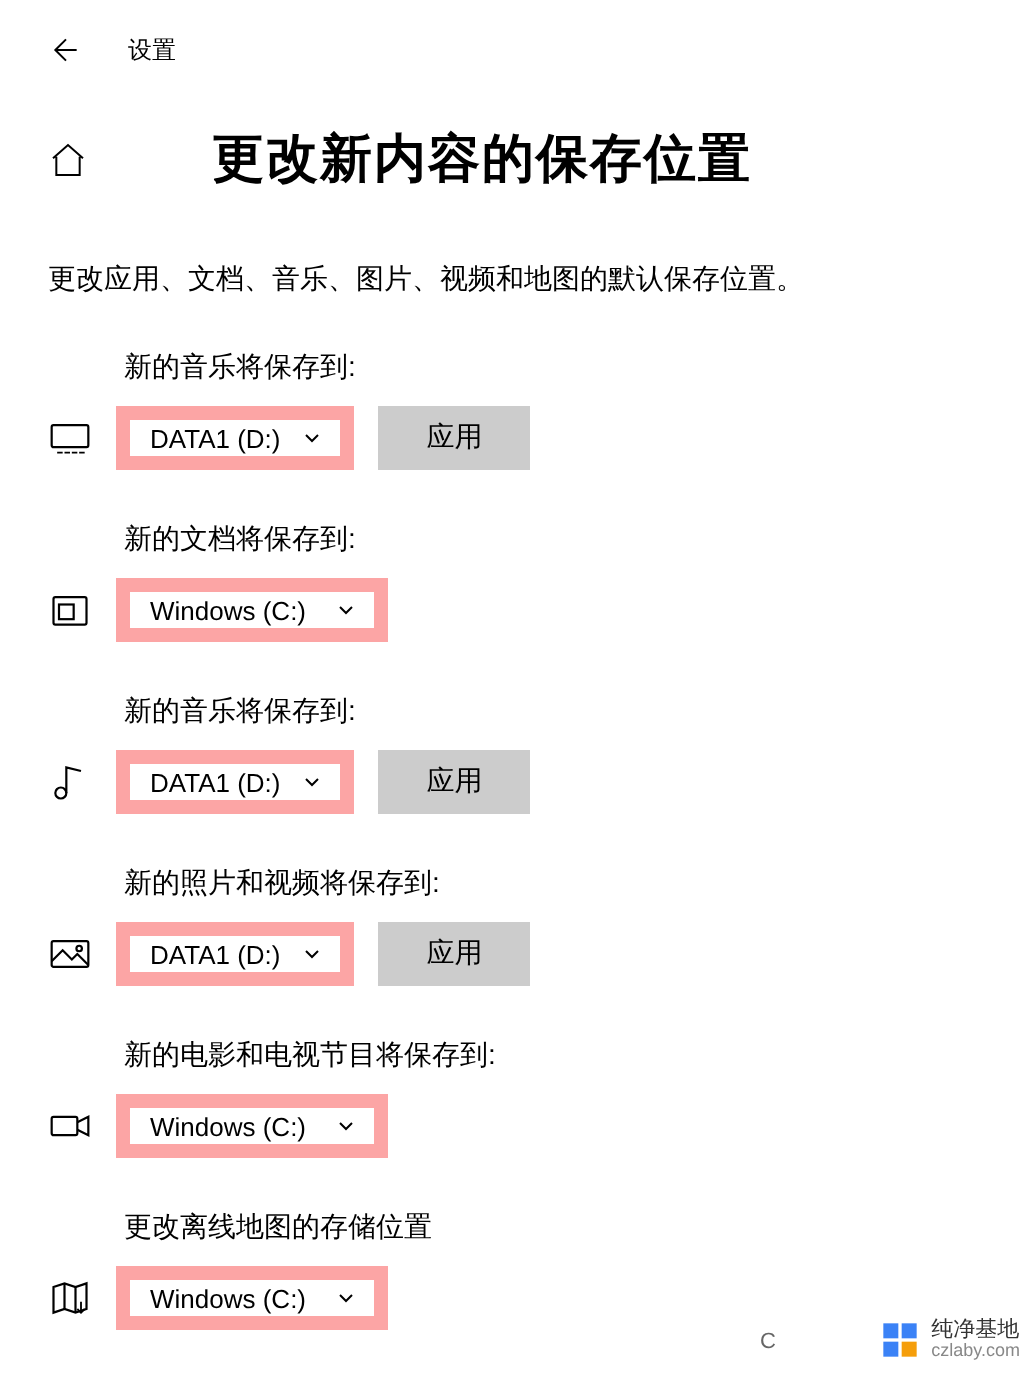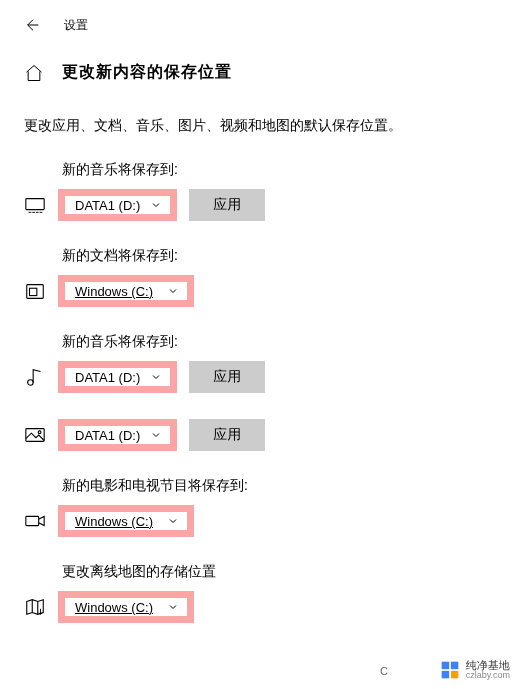--- a/index.html
+++ b/index.html
@@ -14,34 +14,34 @@
     padding: 10px 0 0 24px; height: 40px; text-align: right;
   }
   .back-btn { width: 18px; height: 18px; display: flex; align-items: center; justify-content: center; cursor: pointer; }
   .back-btn svg { width: 16px; height: 16px; }
   .header-title { font-size: 12px; }
   .title-row {
     display: flex; align-items: center; gap: 18px;
     padding: 22px 0 0 24px;
   }
   .home-icon { width: 20px; height: 20px; }
-  .page-title { font-size: 16px; font-weight: 600; letter-spacing: 1px; }
+  .page-title { font-size: 26px; font-weight: 600; letter-spacing: 1px; margin-left: 44px; }
   .description { padding: 34px 0 0 24px; font-size: 14px; }
   .section { padding: 26px 0 0 24px; }
   .section-label { font-size: 14px; padding-left: 38px; margin-bottom: 10px; }
   .row { display: flex; align-items: center; gap: 12px; }
   .row-icon { width: 22px; height: 22px; display: flex; align-items: center; justify-content: center; flex: 0 0 22px; }
   .row-icon svg { width: 22px; height: 22px; }
   .select {
     display: flex; align-items: center; justify-content: space-between;
     border: 7px solid #fca5a5; background: #fff;
     height: 32px; min-width: 118px; padding: 0 8px 0 10px;
     font-size: 13px; cursor: pointer;
   }
-  .select.wide { min-width: 136px; text-decoration: underline; }
+  .select.wide { min-width: 136px; }
   .chev { width: 12px; height: 12px; margin-left: 10px; }
   .apply-btn {
     width: 76px; height: 32px; background: #cccccc; border: none;
     font-size: 14px; text-align: center; cursor: pointer;
     font-family: inherit;
   }
   .watermark {
     position: absolute; right: 8px; bottom: 8px;
     display: flex; align-items: center; gap: 6px;
     font-size: 11px; color: #333;
@@ -125,20 +125,21 @@
       <span>DATA1 (D:)</span>
       <svg class="chev" viewBox="0 0 24 24" fill="none" stroke="#000" stroke-width="2">
           <path d="M6 9 L12 15 L18 9"></path>
         </svg>
     </div>
     <button class="apply-btn">应用</button>
   </div>
 </div>
 
 <div class="section">
+  <div class="section-label">新的照片和视频将保存到:</div>
   <div class="row">
     <span class="row-icon">
       <svg viewBox="0 0 24 24" fill="none" stroke="#000" stroke-width="1.2">
         <rect x="2" y="5" width="20" height="14" rx="1"></rect>
         <path d="M2 16 L8 10 L13 15 L16 12 L22 18"></path>
         <circle cx="17" cy="9" r="1.5"></circle>
       </svg>
     </span>
     <div class="select">
       <span>DATA1 (D:)</span>

